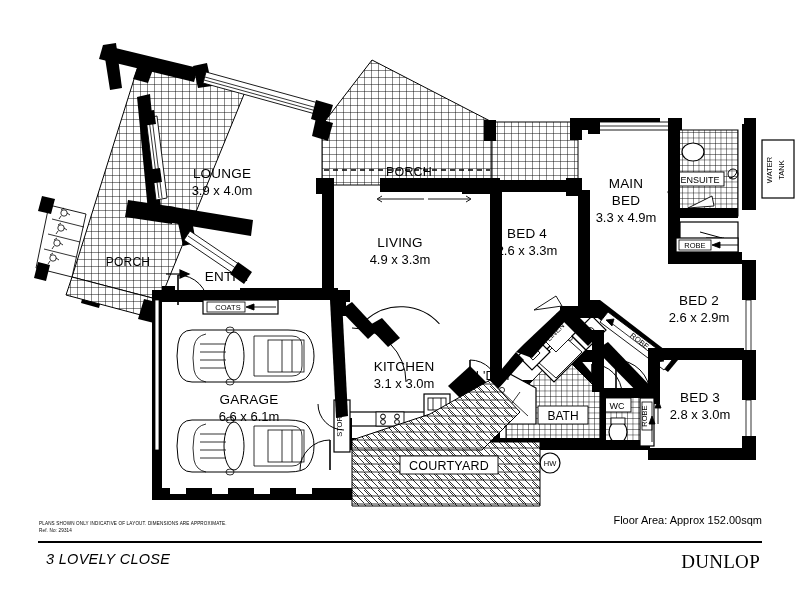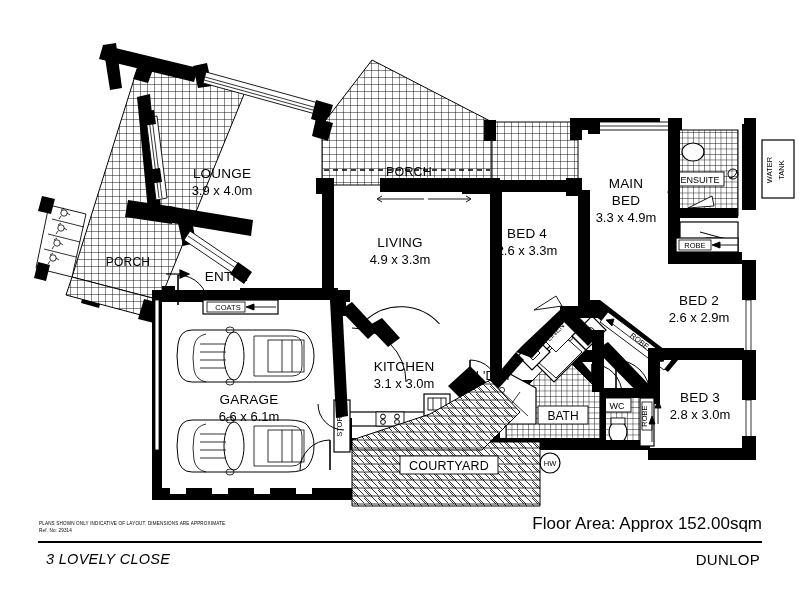--- a/index.html
+++ b/index.html
@@ -64,40 +64,40 @@
     left: 39px; top: 520px;
     font-size: 4.6px;
     line-height: 1.55;
     color: #000;
     letter-spacing: 0.15px;
     font-family: "Liberation Sans", sans-serif;
   }
   .floor-area {
     position: absolute;
     right: 38px; top: 514px;
-    font-size: 17px;
+    font-size: 11px;
     color: #000;
     font-family: "Liberation Sans", sans-serif;
   }
   .addr {
     position: absolute;
     left: 46px; top: 551px;
     font-size: 14.5px;
     color: #000;
     letter-spacing: 0.3px;
     font-family: "Liberation Sans", sans-serif;
     font-style: italic;
   }
   .suburb {
     position: absolute;
     right: 40px; top: 551px;
-    font-size: 15px;
+    font-size: 19px;
     color: #000;
     letter-spacing: 0.3px;
-    font-family: Liberation Sans, sans-serif;
+    font-family: Liberation Serif, serif;
   }
 </style>
 </head>
 <body>
 
 <div id="plan-root">
 <svg width="800" height="600" viewBox="0 0 800 600" xmlns="http://www.w3.org/2000/svg">
   <defs>
 
     <pattern id="gridHatch" width="7" height="7" patternUnits="userSpaceOnUse">

